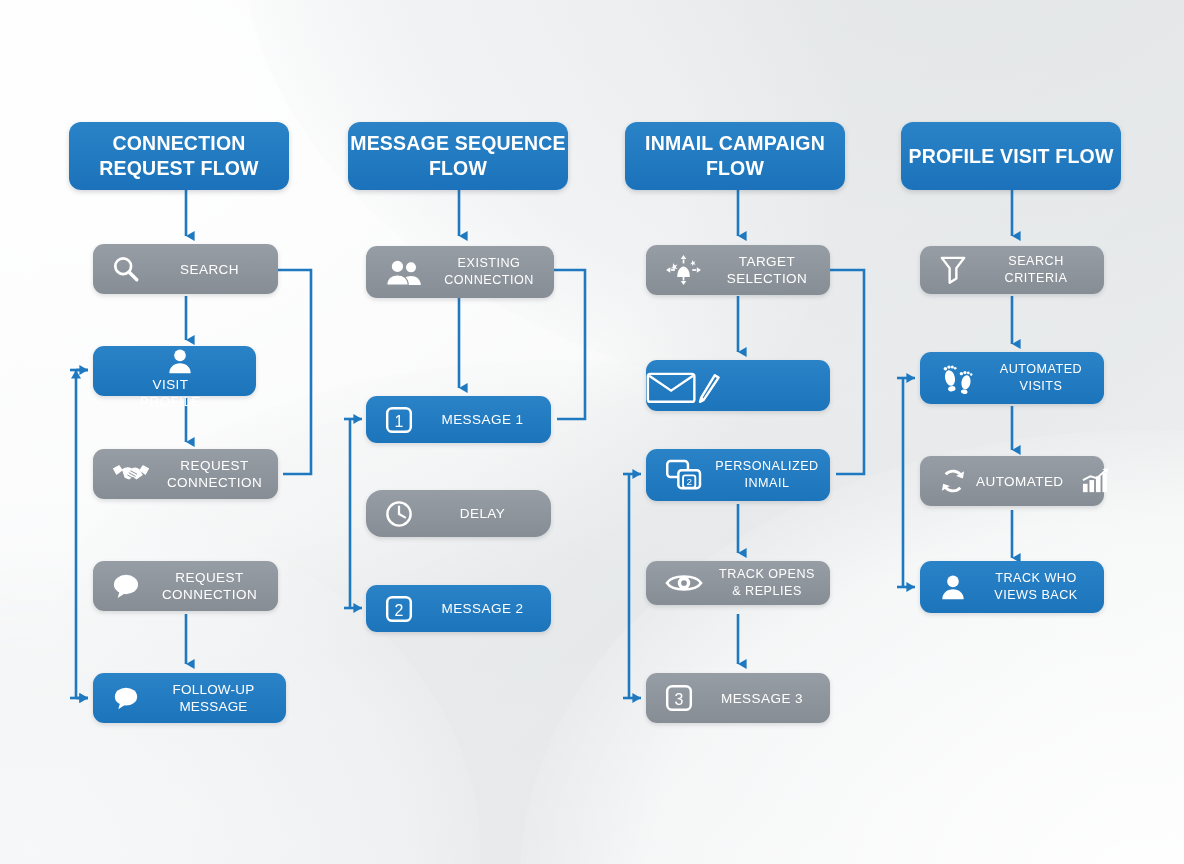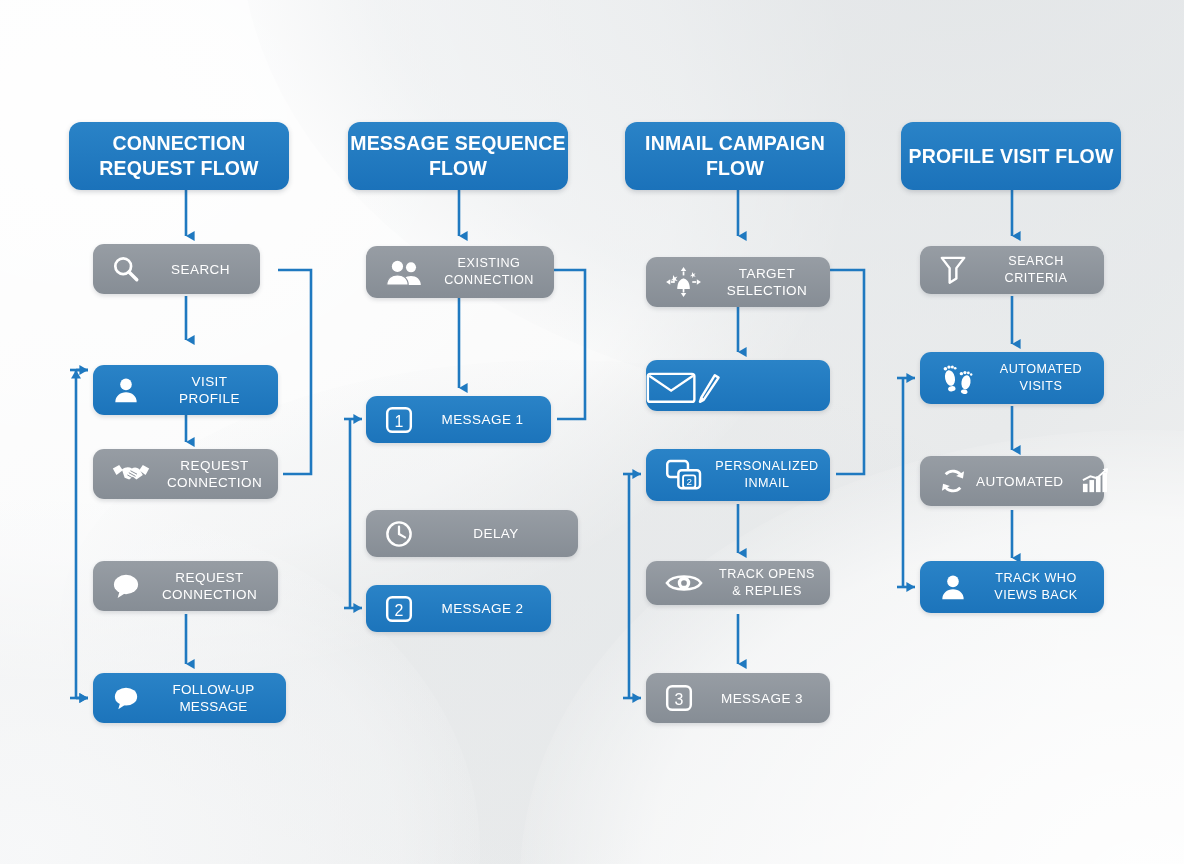--- a/index.html
+++ b/index.html
@@ -185,31 +185,31 @@
 
   <div class="header-node" style="left:69px;top:122px;width:220px;height:68px;">CONNECTION
 REQUEST FLOW</div>
   <div class="header-node" style="left:348px;top:122px;width:220px;height:68px;">MESSAGE
 SEQUENCE FLOW</div>
   <div class="header-node" style="left:625px;top:122px;width:220px;height:68px;">INMAIL
 CAMPAIGN FLOW</div>
   <div class="header-node" style="left:901px;top:122px;width:220px;height:68px;">PROFILE
 VISIT FLOW</div>
 
-  <div class="node gray" style="left:93px;top:244px;width:167px;height:50px;">
+  <div class="node gray" style="left:93px;top:244px;width:185px;height:50px;">
     <span class="ico">
       <svg width="30" height="30" viewBox="0 0 32 32">
         <circle cx="13" cy="13" r="8.4" fill="none" stroke="#fff" stroke-width="2.9"></circle>
         <line x1="19.2" y1="19.2" x2="27.5" y2="27.5" stroke="#fff" stroke-width="3.6" stroke-linecap="round"></line>
       </svg>
     </span>
     <span class="lbl">SEARCH</span>
   </div>
 
-  <div class="node blue" style="left:93px;top:365px;width:185px;height:50px;">
+  <div class="node blue" style="left:93px;top:346px;width:163px;height:50px;flex-direction:column;">
     <span class="ico">
       <svg width="30" height="30" viewBox="0 0 32 32">
         <circle cx="16" cy="10" r="6.2" fill="#fff"></circle>
         <path d="M4.6 29c0-6.4 5.1-10.6 11.4-10.6S27.4 22.6 27.4 29z" fill="#fff"></path>
       </svg>
     </span>
     <span class="lbl">VISIT
 PROFILE</span>
   </div>
 
@@ -267,42 +267,42 @@
   <div class="node blue" style="left:366px;top:396px;width:185px;height:47px;">
     <span class="ico">
       <svg width="30" height="30" viewBox="0 0 32 32">
         <rect x="3.4" y="3.4" width="25.2" height="25.2" rx="5.4" fill="none" stroke="#fff" stroke-width="2.6"></rect>
         <text x="16" y="23" font-family="Liberation Sans, sans-serif" font-size="17" fill="#fff" text-anchor="middle">1</text>
       </svg>
     </span>
     <span class="lbl">MESSAGE 1</span>
   </div>
 
-  <div class="node gray" style="left:366px;top:510px;width:212px;height:47px;">
+  <div class="node gray" style="left:366px;top:490px;width:185px;height:47px;border-radius:16px;">
     <span class="ico">
       <svg width="30" height="30" viewBox="0 0 32 32">
         <circle cx="16" cy="16" r="12.4" fill="none" stroke="#fff" stroke-width="2.6"></circle>
         <line x1="16" y1="16" x2="16" y2="8.2" stroke="#fff" stroke-width="2.4" stroke-linecap="round"></line>
         <line x1="16" y1="16" x2="22.4" y2="19.6" stroke="#fff" stroke-width="2.4" stroke-linecap="round"></line>
       </svg>
     </span>
     <span class="lbl">DELAY</span>
   </div>
 
   <div class="node blue" style="left:366px;top:585px;width:185px;height:47px;">
     <span class="ico">
       <svg width="30" height="30" viewBox="0 0 32 32">
         <rect x="3.4" y="3.4" width="25.2" height="25.2" rx="5.4" fill="none" stroke="#fff" stroke-width="2.6"></rect>
         <text x="16" y="23" font-family="Liberation Sans, sans-serif" font-size="17" fill="#fff" text-anchor="middle">2</text>
       </svg>
     </span>
     <span class="lbl">MESSAGE 2</span>
   </div>
 
-  <div class="node gray" style="left:646px;top:245px;width:184px;height:50px;margin-top:12px;">
+  <div class="node gray" style="left:646px;top:245px;width:184px;height:50px;">
     <span class="ico wide">
       <svg width="38" height="32" viewBox="0 0 40 34">
         <g fill="#fff">
           <path d="M19.5 1 L22.4 5.4 L16.6 5.4 Z"></path>
           <path d="M19.5 33 L16.6 28.6 L22.4 28.6 Z"></path>
           <path d="M1 17 L5.4 14.1 L5.4 19.9 Z"></path>
           <path d="M38 17 L33.6 19.9 L33.6 14.1 Z"></path>
           <rect x="18.6" y="5.8" width="1.8" height="4.2"></rect>
           <rect x="18.6" y="24" width="1.8" height="4.2"></rect>
           <rect x="6" y="16.1" width="4.2" height="1.8"></rect>

